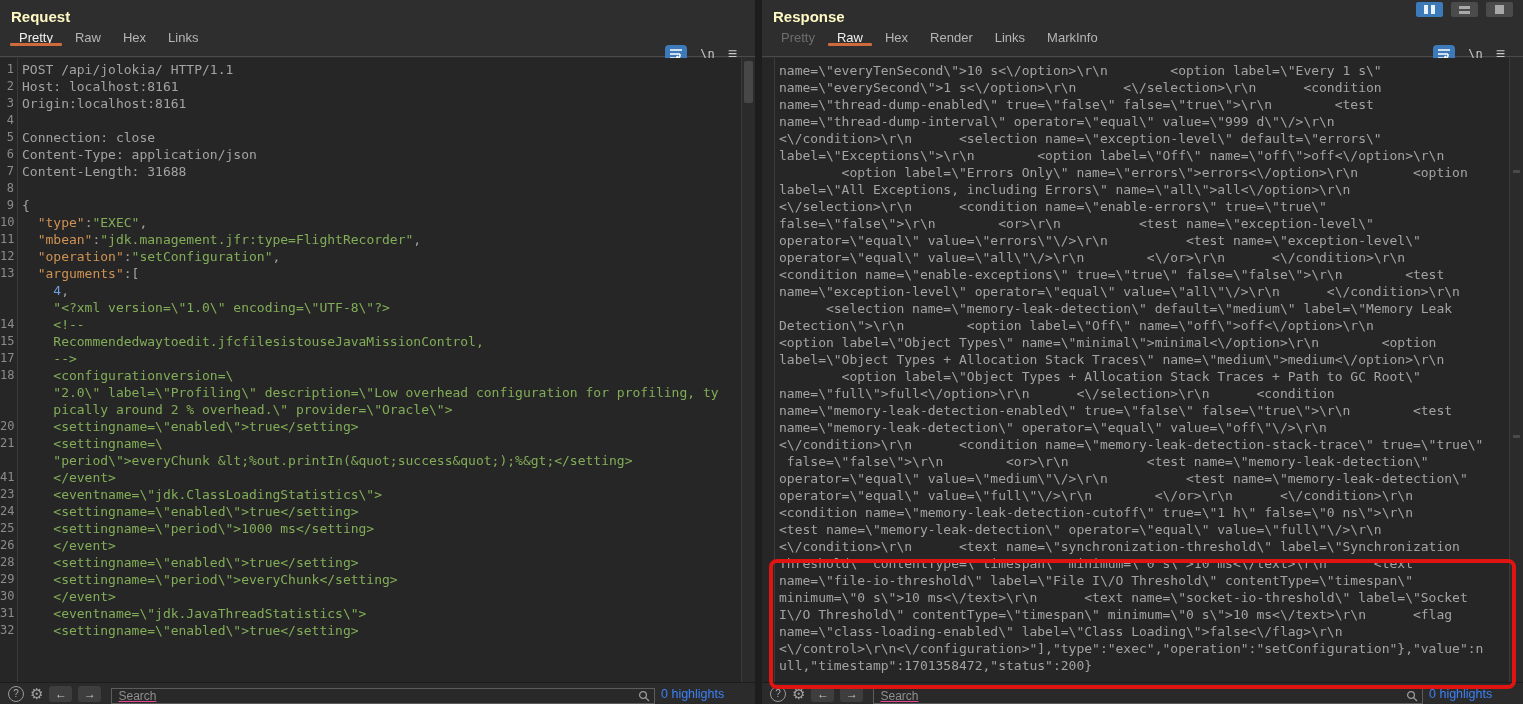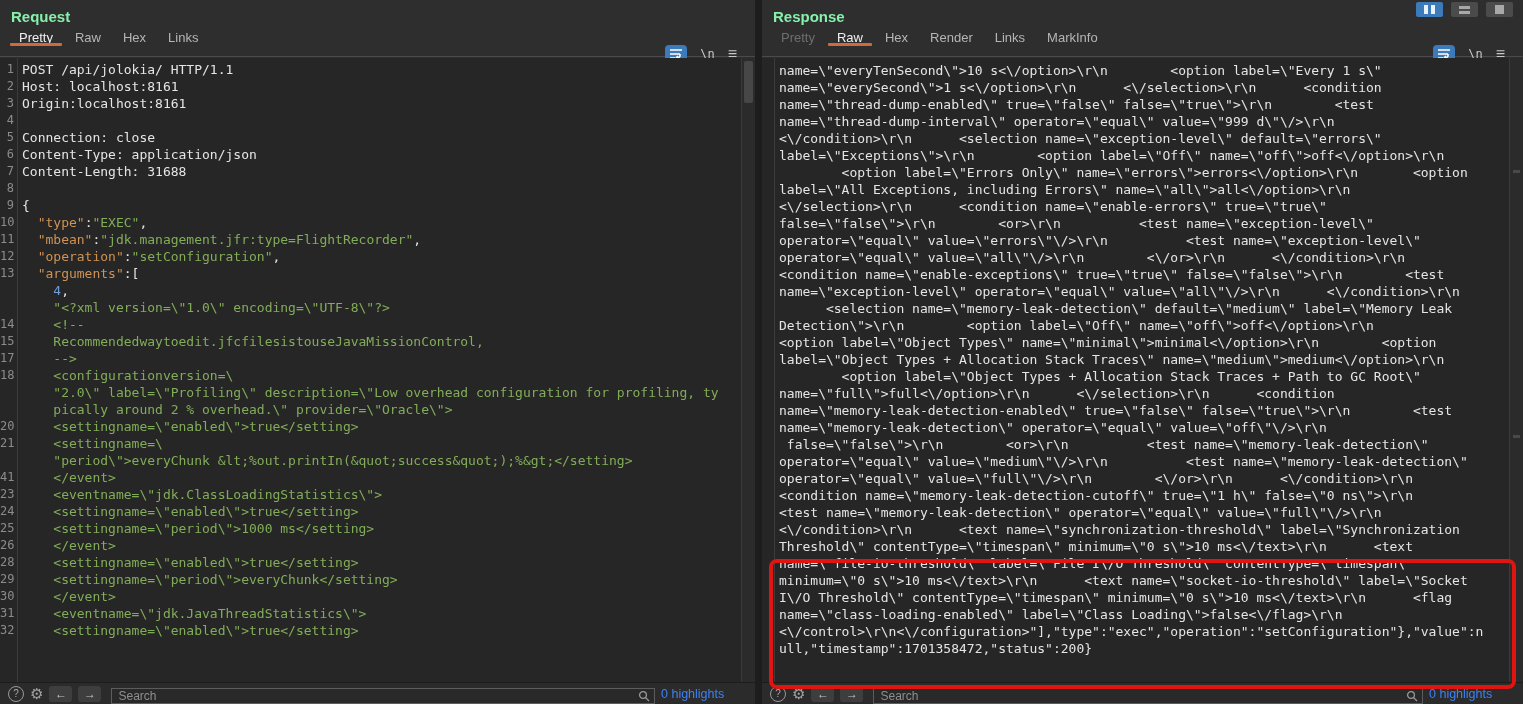--- a/index.html
+++ b/index.html
@@ -1,21 +1,21 @@
 <!DOCTYPE html>
 <html><head>
 <meta charset="utf-8">
 <style>
   html,body{margin:0;padding:0;background:#1d1d1d;}
   .app{position:relative;width:1523px;height:704px;background:#1d1d1d;overflow:hidden;
        font-family:"Liberation Sans",sans-serif;}
   .panel{position:absolute;top:0;bottom:0;background:#2e2e2e;}
   #request-panel{left:0;width:755px;}
   #response-panel{left:762px;width:761px;}
-  .panel-title{height:30px;line-height:33px;padding-left:11px;font-size:15px;font-weight:700;color:#86efac;}
+  .panel-title{height:30px;line-height:33px;padding-left:11px;font-size:15px;font-weight:700;color:#fef9c3;}
   .tabs-row{position:absolute;left:0;right:0;top:30px;height:27px;border-bottom:1px solid #4a4a4a;
             display:flex;align-items:stretch;padding:0 8px;box-sizing:border-box;flex-direction:column;}
   .tab{padding:0 11px;font-size:13px;color:#b5b5b5;display:flex;align-items:center;position:relative;}
   .tab.active{color:#f0f0f0;}
   .tab.active::after{content:"";position:absolute;left:2px;right:2px;bottom:-1px;height:3px;background:#cf6a3c;border-radius:1px;}
   .tab.disabled{color:#6e6e6e;}
   .tab-tools{margin-left:auto;display:flex;align-items:center;gap:13px;padding-right:10px;}
   .wrap-btn{width:22px;height:18px;background:#3d7ab9;border-radius:4px;display:flex;align-items:center;justify-content:center;}
   .nl-glyph{color:#c8c8c8;font-size:12px;font-family:"DejaVu Sans Mono",monospace;}
   .menu-glyph{color:#c8c8c8;font-size:16px;line-height:1;}
@@ -24,34 +24,34 @@
   .gutter-line{position:absolute;top:0;bottom:0;width:1px;background:#3c3c3c;}
   #req-editor .gutter-line{left:17px;}
   #resp-editor .gutter-line{left:12px;}
   .code-area{position:absolute;left:0;top:0;right:14px;bottom:0;overflow:hidden;}
   #req-code{padding-top:3px;}
   #resp-code{padding-top:4px;}
   .row{position:relative;height:17px;white-space:pre;color:#d6d6d6;}
   #req-code .row{padding-left:22px;}
   #resp-code .row{padding-left:17px;}
   .ln{position:absolute;left:0;top:0;width:14px;text-align:right;color:#8c8c8c;font-size:12px;}
-  .c-p{color:#e5e5e5;margin-top:24px;} .c-k{color:#cf9254;} .c-s{color:#82ad58;} .c-n{color:#6d9edb;}
+  .c-p{color:#a3a3a3;margin-top:24px;} .c-k{color:#cf9254;} .c-s{color:#82ad58;} .c-n{color:#6d9edb;}
   .scrollbar{position:absolute;right:0;top:0;bottom:0;width:13px;background:#2b2b2b;border-left:1px solid #3a3a3a;}
   .scroll-thumb{position:absolute;left:2px;right:2px;top:3px;height:42px;background:#474747;border-radius:2px;}
   .scroll-tick{position:absolute;left:3px;right:3px;height:3px;background:#4a4a4a;}
   .searchbar{position:absolute;left:0;right:0;bottom:0;height:22px;background:#2b2b2b;border-top:1px solid #1c1c1c;
              display:flex;align-items:center;gap:6px;padding:0 8px;box-sizing:border-box;}
   .help-icon{width:14px;height:14px;border:1px solid #999;border-radius:50%;color:#ababab;font-size:10px;
              display:flex;align-items:center;justify-content:center;flex:0 0 auto;}
   .gear-icon{color:#a0a0a0;font-size:15px;line-height:1;flex:0 0 auto;}
   .nav-btn{width:23px;height:16px;background:#3e3e3e;border:none;border-radius:3px;color:#c4c4c4;font-size:12px;
            display:flex;align-items:center;justify-content:center;padding:0;flex:0 0 auto;}
   .search-wrap{flex:1;position:relative;height:16px;margin-left:4px;}
-  .search-wrap input{width:100%;height:100%;background:#292929;border:1px solid #5c5c5c;color:#bef264;font-size:12px;
-                     padding:0 22px 0 6px;box-sizing:border-box;font-family:"Liberation Sans",sans-serif;outline:none;}
+  .search-wrap input{width:100%;height:100%;background:#292929;border:1px solid #5c5c5c;color:#ec4899;font-size:12px;
+                     padding:0 22px 0 6px;box-sizing:border-box;font-family:"Liberation Sans",sans-serif;outline:none;text-decoration:underline;}
   .search-wrap input::placeholder{color:#8f8f8f;}
   .search-icon{position:absolute;right:5px;top:2px;}
   .highlights{width:86px;color:#3b82f6;font-size:12.5px;white-space:nowrap;flex:0 0 auto;}
   .layout-buttons{position:absolute;top:2px;right:10px;display:flex;gap:8px;z-index:20;}
   .lb{width:27px;height:15px;border-radius:2px;background:#4b4b4b;display:flex;align-items:center;justify-content:center;gap:3px;}
   .lb.active{background:#3d7ab9;}
   .lb.col{flex-direction:column;gap:2px;}
   .vbar{width:4px;height:9px;background:#e9f1fa;}
   .hbar{width:11px;height:3px;background:#a8a8a8;}
   .sq{width:9px;height:9px;background:#a8a8a8;}
@@ -185,20 +185,21 @@
           <div class="row"><span class="c-p">&lt;condition name=\"enable-exceptions\" true=\"true\" false=\"false\"&gt;\r\n        &lt;test</span></div>
           <div class="row"><span class="c-p">name=\"exception-level\" operator=\"equal\" value=\"all\"\/&gt;\r\n      &lt;\/condition&gt;\r\n</span></div>
           <div class="row"><span class="c-p">      &lt;selection name=\"memory-leak-detection\" default=\"medium\" label=\"Memory Leak</span></div>
           <div class="row"><span class="c-p">Detection\"&gt;\r\n        &lt;option label=\"Off\" name=\"off\"&gt;off&lt;\/option&gt;\r\n</span></div>
           <div class="row"><span class="c-p">&lt;option label=\"Object Types\" name=\"minimal\"&gt;minimal&lt;\/option&gt;\r\n        &lt;option</span></div>
           <div class="row"><span class="c-p">label=\"Object Types + Allocation Stack Traces\" name=\"medium\"&gt;medium&lt;\/option&gt;\r\n</span></div>
           <div class="row"><span class="c-p">        &lt;option label=\"Object Types + Allocation Stack Traces + Path to GC Root\"</span></div>
           <div class="row"><span class="c-p">name=\"full\"&gt;full&lt;\/option&gt;\r\n      &lt;\/selection&gt;\r\n      &lt;condition</span></div>
           <div class="row"><span class="c-p">name=\"memory-leak-detection-enabled\" true=\"false\" false=\"true\"&gt;\r\n        &lt;test</span></div>
           <div class="row"><span class="c-p">name=\"memory-leak-detection\" operator=\"equal\" value=\"off\"\/&gt;\r\n</span></div>
+          <div class="row"><span class="c-p">&lt;\/condition&gt;\r\n      &lt;condition name=\"memory-leak-detection-stack-trace\" true=\"true\"</span></div>
           <div class="row"><span class="c-p"> false=\"false\"&gt;\r\n        &lt;or&gt;\r\n          &lt;test name=\"memory-leak-detection\"</span></div>
           <div class="row"><span class="c-p">operator=\"equal\" value=\"medium\"\/&gt;\r\n          &lt;test name=\"memory-leak-detection\"</span></div>
           <div class="row"><span class="c-p">operator=\"equal\" value=\"full\"\/&gt;\r\n        &lt;\/or&gt;\r\n      &lt;\/condition&gt;\r\n</span></div>
           <div class="row"><span class="c-p">&lt;condition name=\"memory-leak-detection-cutoff\" true=\"1 h\" false=\"0 ns\"&gt;\r\n</span></div>
           <div class="row"><span class="c-p">&lt;test name=\"memory-leak-detection\" operator=\"equal\" value=\"full\"\/&gt;\r\n</span></div>
           <div class="row"><span class="c-p">&lt;\/condition&gt;\r\n      &lt;text name=\"synchronization-threshold\" label=\"Synchronization</span></div>
           <div class="row"><span class="c-p">Threshold\" contentType=\"timespan\" minimum=\"0 s\"&gt;10 ms&lt;\/text&gt;\r\n      &lt;text</span></div>
           <div class="row"><span class="c-p">name=\"file-io-threshold\" label=\"File I\/O Threshold\" contentType=\"timespan\"</span></div>
           <div class="row"><span class="c-p">minimum=\"0 s\"&gt;10 ms&lt;\/text&gt;\r\n      &lt;text name=\"socket-io-threshold\" label=\"Socket</span></div>
           <div class="row"><span class="c-p">I\/O Threshold\" contentType=\"timespan\" minimum=\"0 s\"&gt;10 ms&lt;\/text&gt;\r\n      &lt;flag</span></div>

